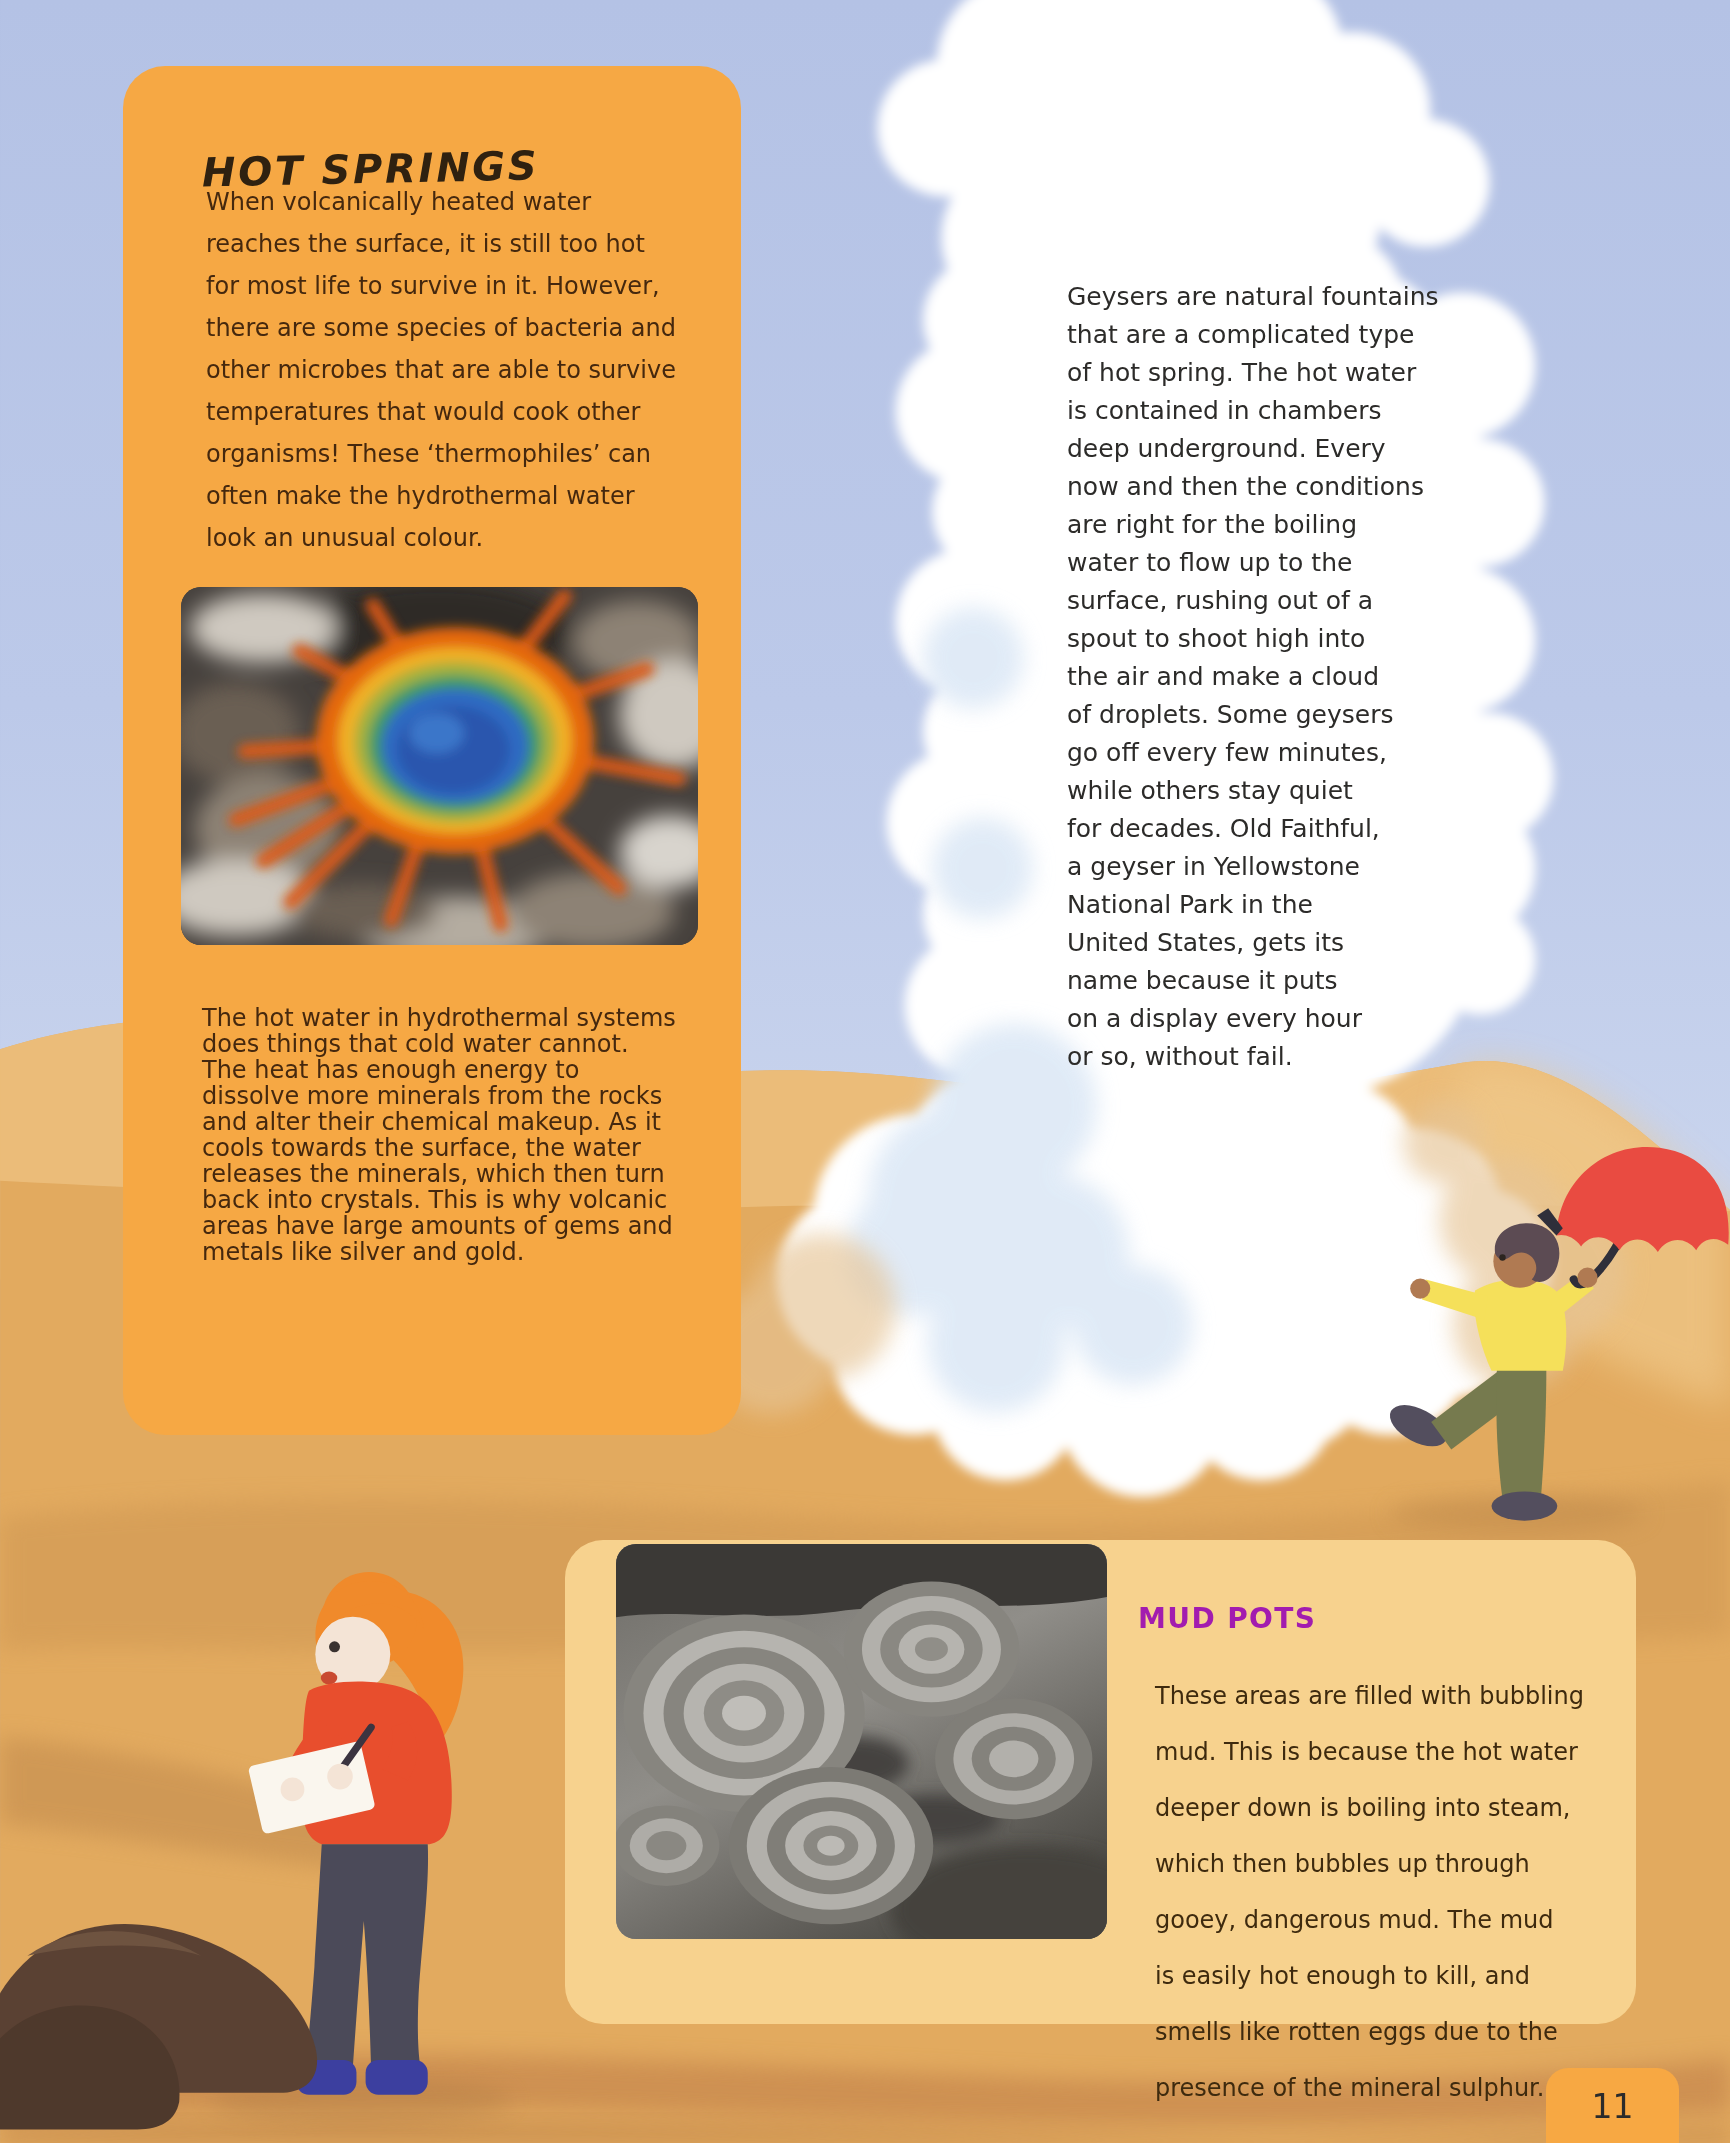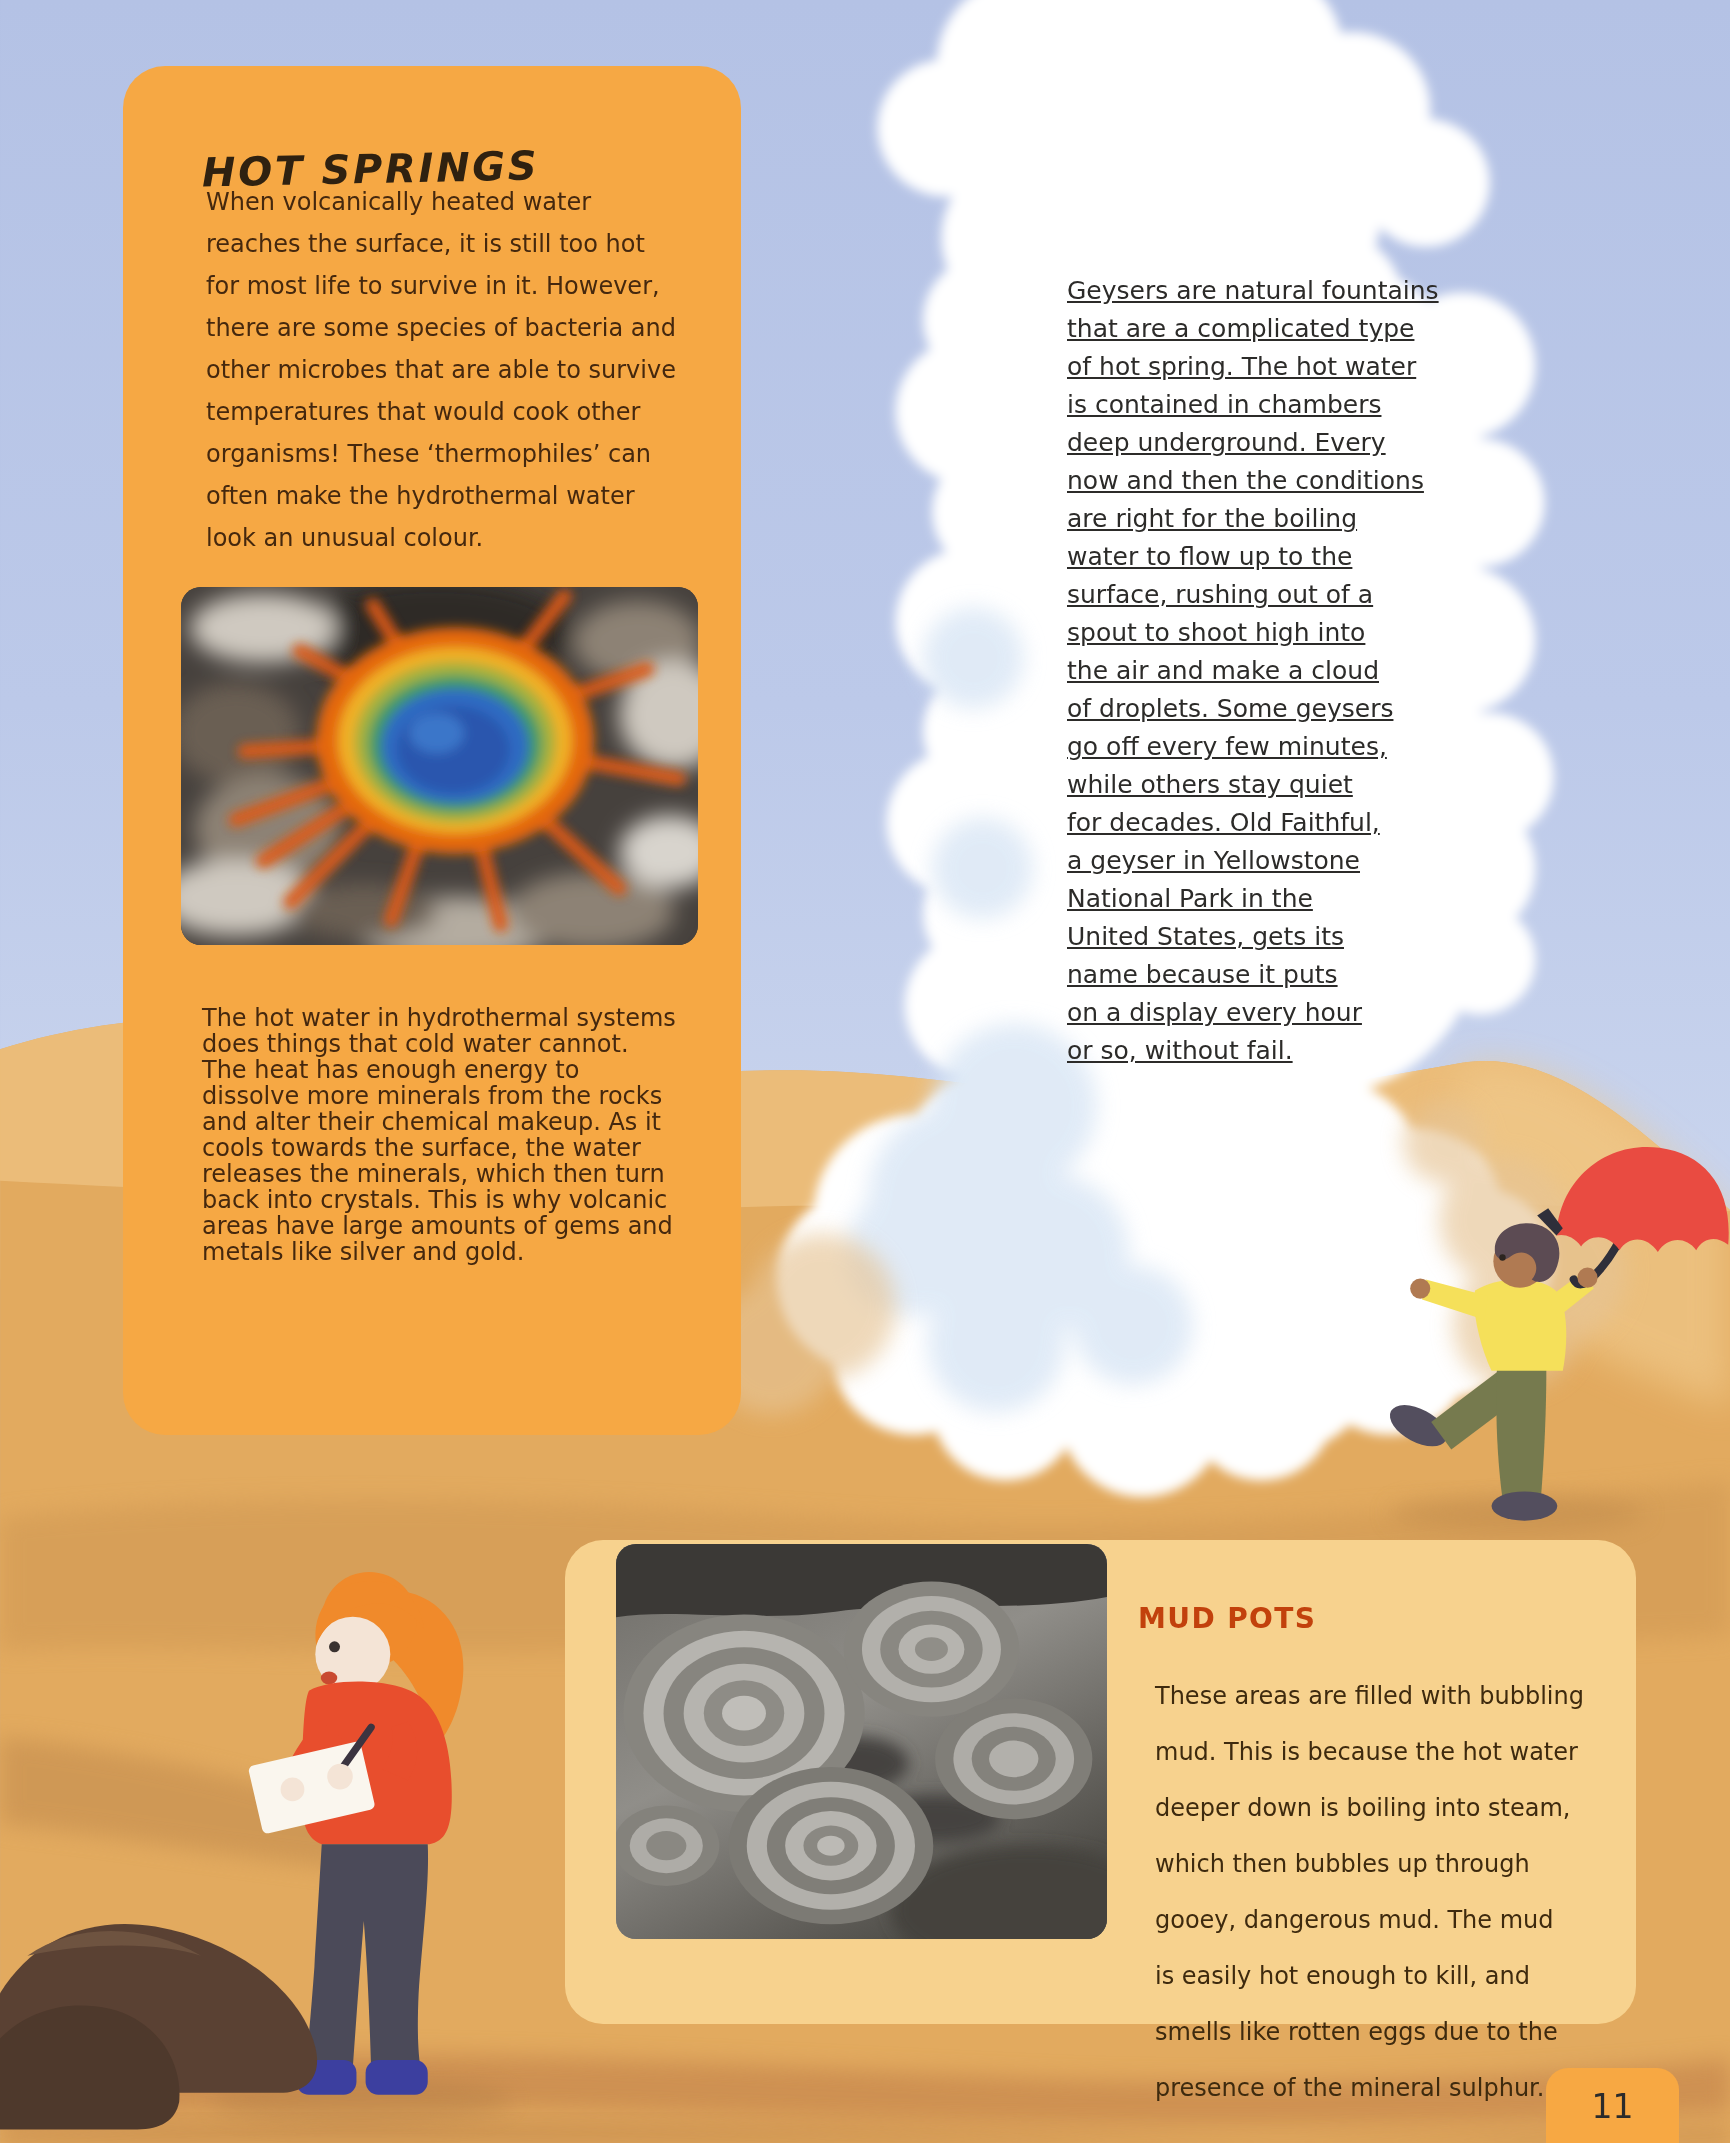--- a/index.html
+++ b/index.html
@@ -26,36 +26,36 @@
     position:absolute;left:58px;top:521px;width:517px;height:358px;
     border-radius:20px;overflow:hidden;background:#46413d;
   }
   .hs-photo svg{display:block;width:100%;height:100%;}
   .hs-p2{
     position:absolute;left:79px;top:939px;width:537px;margin:0;
     font-size:24px;line-height:26px;color:#45280e;white-space:pre-line;
   }
   
   .geyser-text{
-    position:absolute;left:1067px;top:272px;width:457px;
-    font-size:25px;line-height:38px;color:#2c2b29;white-space:pre-line;text-decoration:underline;
+    position:absolute;left:1067px;top:278px;width:457px;
+    font-size:25px;line-height:38px;color:#2c2b29;white-space:pre-line;
   }
   
   .mp-card{
     position:absolute;left:565px;top:1540px;width:1071px;height:484px;
     background:#f7d28e;border-radius:38px;
   }
   .mp-photo{
     position:absolute;left:51px;top:3.7px;width:491px;height:395px;
     border-radius:20px;overflow:hidden;background:#8f8d88;
   }
   .mp-photo svg{display:block;width:100%;height:100%;}
   .mp-title{
     position:absolute;left:573px;top:62px;margin:0;
-    font-size:28px;font-weight:bold;letter-spacing:1.4px;color:#c2410c;
+    font-size:28px;font-weight:bold;letter-spacing:1.4px;color:#a21caf;
   }
   .mp-p{
     position:absolute;left:573px;top:111px;width:484px;margin:17px;
     font-size:24px;line-height:56px;color:#3e2a0e;white-space:pre-line;
   }
   
   .page-num{
     position:absolute;left:1546px;top:2068px;width:133px;height:76px;
     background:#f7a843;border-radius:22px 22px 0 0;
     display:flex;align-items:center;justify-content:center;

